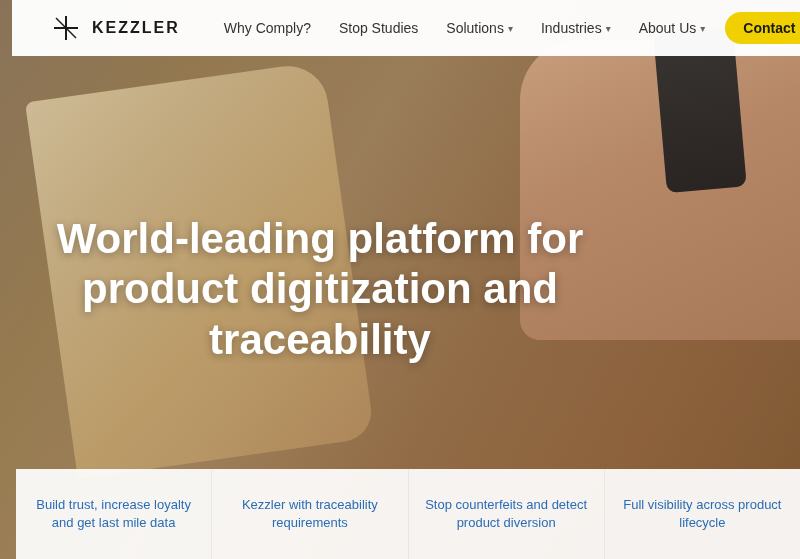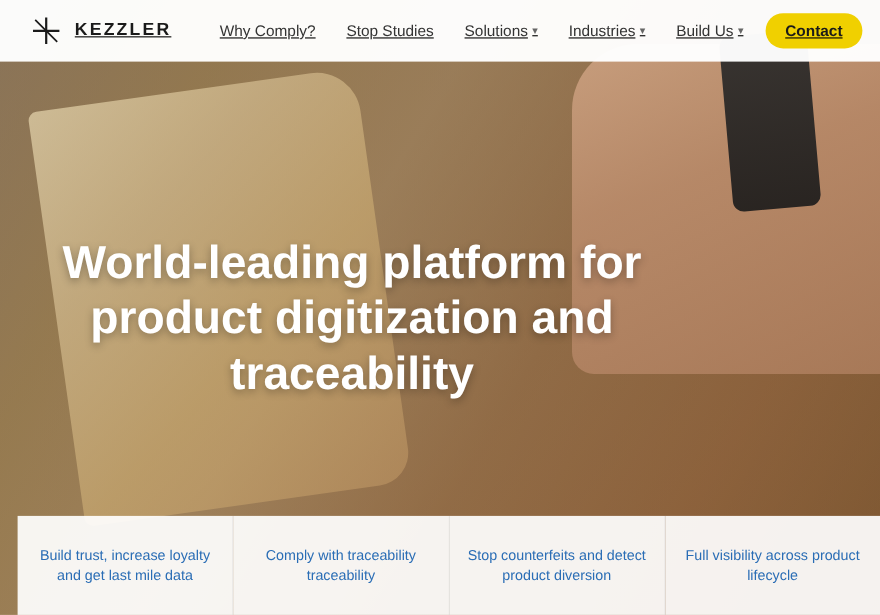--- a/index.html
+++ b/index.html
@@ -1,29 +1,28 @@
 <!DOCTYPE html>
 <html><head>
   <meta charset="utf-8">
   <style>
     * { margin: 0; padding: 0; box-sizing: border-box; }
     body { width: 800px; height: 559px; overflow: hidden; font-family: -apple-system, BlinkMacSystemFont, 'Segoe UI', sans-serif; }
 
     
     nav {
       position: absolute;
-      top: 0; left: 0; right: 0;
+      top: 0; left: 12px; right: 0;
       height: 56px;
       display: flex;
       align-items: center;
-      padding: 0 24px;
+      padding: 0 36px;
       background: rgba(255,255,255,0.97);
       z-index: 10;
       gap: 0;
-      text-decoration: underline;
     }
     .nav-logo {
       display: flex;
       align-items: center;
       gap: 8px;
       margin-right: 32px;
     }
     .logo-icon {
       width: 36px;
       height: 36px;
@@ -193,41 +192,41 @@
       <span class="nav-link">Stop Studies</span>
       <span class="nav-link">
         <span>Solutions</span>
         <span class="nav-chevron">▾</span>
       </span>
       <span class="nav-link">
         <span>Industries</span>
         <span class="nav-chevron">▾</span>
       </span>
       <span class="nav-link">
-        <span>Build Us</span>
+        <span>About Us</span>
         <span class="nav-chevron">▾</span>
       </span>
     </div>
     <span class="nav-contact">Contact</span>
 
   </nav>
 
   <div class="hero-content">
     <h1 class="hero-title">
       <span>World-leading platform for</span><br>
       <span>product digitization and traceability</span>
     </h1>
   </div>
 
   <div class="bottom-cards">
     <div class="bottom-card">
       <span class="bottom-card-text">Build trust, increase loyalty and get last mile data</span>
     </div>
     <div class="bottom-card">
-      <span class="bottom-card-text">Comply with traceability traceability</span>
+      <span class="bottom-card-text">Kezzler with traceability requirements</span>
     </div>
     <div class="bottom-card">
       <span class="bottom-card-text">Stop counterfeits and detect product diversion</span>
     </div>
     <div class="bottom-card">
       <span class="bottom-card-text">Full visibility across product lifecycle</span>
     </div>
   </div>
 </div>
 

